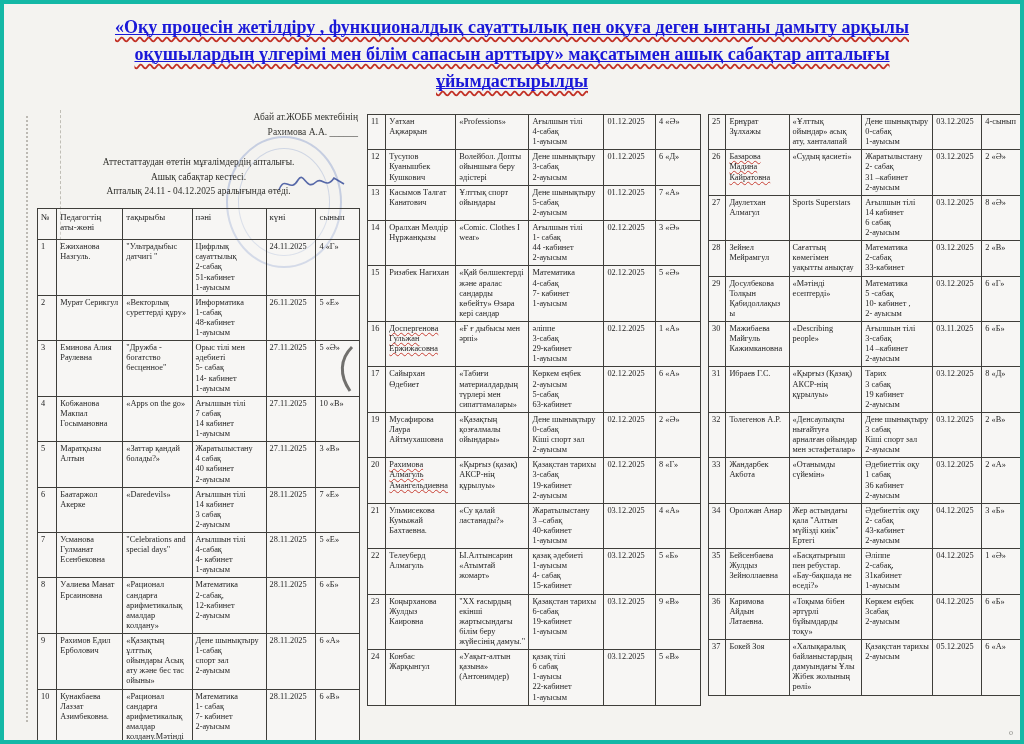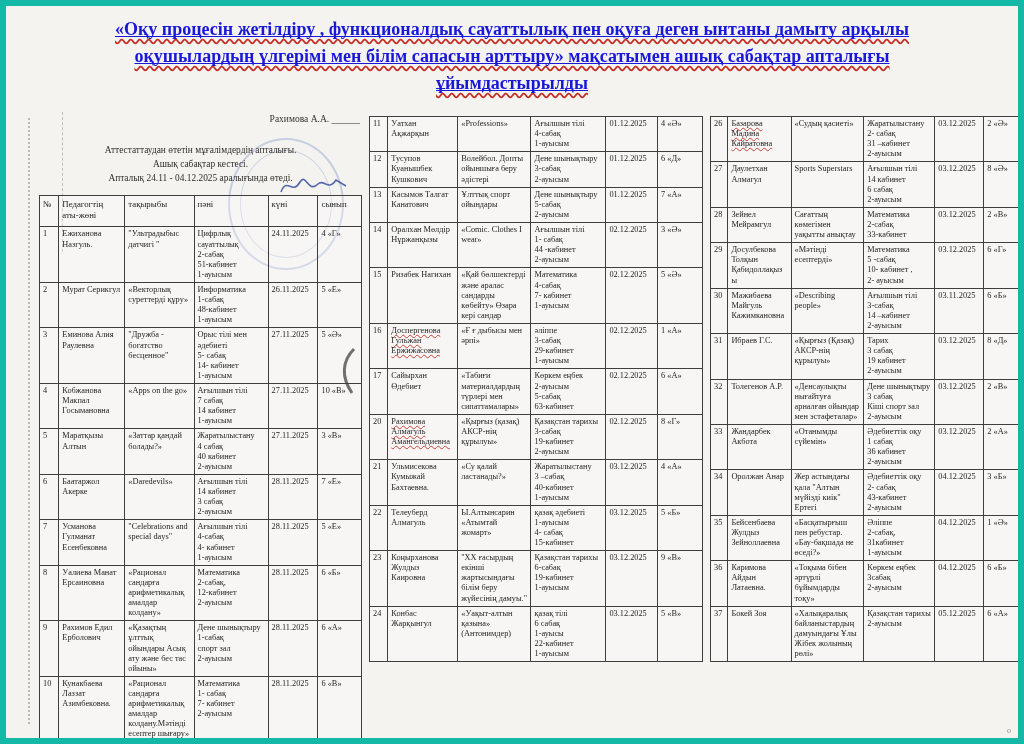--- a/index.html
+++ b/index.html
@@ -1,18 +1,18 @@
 <!DOCTYPE html>
 <html><head>
 <meta charset="utf-8">
 <style>
   html,body{margin:0;padding:0;background:#e8e7e4;}
   .page{
     position:relative;width:1024px;height:744px;box-sizing:border-box;
-    background:#f4f3f0;border:6px solid #14b8a6;overflow:hidden;
+    background:#f4f3f0;border:4px solid #14b8a6;overflow:hidden;
     font-family:"Liberation Serif", serif;color:#242424;
   }
   
   .doc-title{
     position:absolute;top:10px;left:18px;right:18px;text-align:center;
     font-weight:bold;font-size:18px;line-height:1.5;color:#1a18d8;
   }
   .doc-title .line{text-decoration:underline;text-decoration-color:#1a18d8;}
   .doc-title .line span{
     text-decoration:underline wavy #c23126;
@@ -74,20 +74,21 @@
   </svg>
   <svg class="crescent" width="22" height="48" viewBox="0 0 22 48">
     <path d="M17,2 C5,14 4,30 15,46" fill="none" stroke="#15130f" stroke-width="3" opacity="0.8"></path>
   </svg>
   <div class="edge-dots"></div>
   <div class="edge-dots2"></div>
   <div class="corner-mark">o</div>
 
   <div class="col-left">
     <div class="approval">
+        <div class="line">Абай ат.ЖОББ мектебінің</div>
         <div class="line">Рахимова А.А. ______</div>
       </div>
     <div class="subtitle">
         <div class="line">Аттестаттаудан өтетін мұғалімдердің апталығы.</div>
         <div class="line">Ашық сабақтар кестесі.</div>
         <div class="line">Апталық 24.11 - 04.12.2025 аралығында өтеді.</div>
       </div>
     <table class="tbl-left">
       <colgroup>
           <col style="width:6%">
@@ -301,20 +302,31 @@
           <td>Сайырхан Өдебиет</td>
           <td>«Табиғи материалдардың түрлері мен сипаттамалары»</td>
           <td class="sub">Көркем еңбек
 2-ауысым
 5-сабақ
 63-кабинет</td>
           <td>02.12.2025</td>
           <td>6 «А»</td>
         </tr>
         <tr>
+          <td>19</td>
+          <td>Мусафирова Лаура Айтмухашовна</td>
+          <td>«Қазақтың қозғалмалы ойындары»</td>
+          <td class="sub">Дене шынықтыру
+0-сабақ
+Кіші спорт зал
+2-ауысым</td>
+          <td>02.12.2025</td>
+          <td>2 «Ә»</td>
+        </tr>
+        <tr>
           <td>20</td>
           <td class="spell">Рахимова Алмагуль Амангельдиевна</td>
           <td>«Қырғыз (қазақ) АКСР-нің құрылуы»</td>
           <td class="sub">Қазақстан тарихы
 3-сабақ
 19-кабинет
 2-ауысым</td>
           <td>02.12.2025</td>
           <td>8 «Г»</td>
         </tr>
@@ -371,20 +383,30 @@
         <col style="width:5.5%">
         <col style="width:20%">
         <col style="width:23%">
         <col style="width:22.5%">
         <col style="width:15.5%">
         <col style="width:13.5%">
       </colgroup>
     <thead></thead>
       <tbody>
         <tr>
+          <td>25</td>
+          <td>Ернұрат Зұлхажы</td>
+          <td>«Ұлттық ойындар» асық ату, ханталапай</td>
+          <td class="sub">Дене шынықтыру
+0-сабақ
+1-ауысым</td>
+          <td>03.12.2025</td>
+          <td>4-сынып</td>
+        </tr>
+        <tr>
           <td>26</td>
           <td class="spell">Базарова Мадина Кайратовна</td>
           <td>«Судың қасиеті»</td>
           <td class="sub">Жаратылыстану
 2- сабақ
 31 –кабинет
 2-ауысым</td>
           <td>03.12.2025</td>
           <td>2 «Ә»</td>
         </tr>

